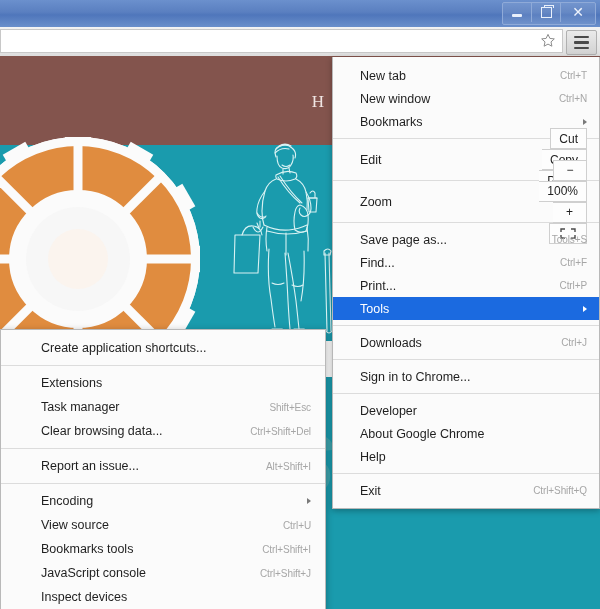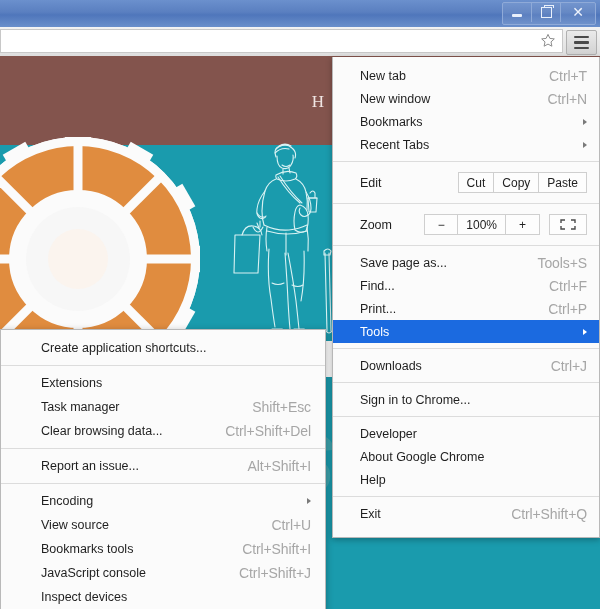--- a/index.html
+++ b/index.html
@@ -189,39 +189,39 @@
   
   #chrome-menu {
     position: absolute;
     left: 332px; top: 57px;
     width: 268px;
     background: #fbfbfb;
     border: 1px solid #b9b9b9;
     border-top: none;
     box-shadow: 0 2px 6px rgba(0,0,0,0.28);
     z-index: 60;
-    padding: 7px 0 12px 0;
+    padding: 7px 0 6px 0;
     box-sizing: border-box;
   }
   .mi {
     position: relative;
     display: flex;
     align-items: center;
     height: 23px;
     padding: 0 12px 0 27px;
     font-size: 12.5px;
     color: #1f1f1f;
     white-space: nowrap;
     box-sizing: border-box;
   }
   .mi .label { flex: 0 0 auto; }
   .mi .accel {
     margin-left: auto;
     color: #a6a6a6;
-    font-size: 14px;
+    font-size: 10px;
     letter-spacing: -0.1px;
   }
   .mi .arrow {
     margin-left: auto;
     width: 0; height: 0;
     border-left: 4px solid #7a7a7a;
     border-top: 3.5px solid transparent;
     border-bottom: 3.5px solid transparent;
   }
   .mi.highlighted {
@@ -235,20 +235,21 @@
     margin: 5px 0 5px 0;
   }
   
   .mi-edit, .mi-zoom {
     height: 31px;
   }
   .btn-group {
     margin-left: auto;
     display: flex;
     align-items: flex-end;
+    flex-direction: column;
   }
   .mini-btn {
     height: 21px;
     min-width: 34px;
     padding: 0 8px;
     display: flex;
     align-items: center;
     justify-content: center;
     background: #fdfdfd;
     border: 1px solid #cfcfcf;
@@ -446,24 +447,20 @@
         <span class="accel">Ctrl+T</span>
       </div>
       <div class="mi">
         <span class="label">New window</span>
         <span class="accel">Ctrl+N</span>
       </div>
       <div class="mi">
         <span class="label">Bookmarks</span>
         <span class="arrow"></span>
       </div>
-      <div class="mi">
-        <span class="label">Recent Tabs</span>
-        <span class="arrow"></span>
-      </div>
       <div class="sep"></div>
       <div class="mi mi-edit">
         <span class="label">Edit</span>
         <div class="btn-group">
           <div class="mini-btn">Cut</div>
           <div class="mini-btn">Copy</div>
           <div class="mini-btn">Paste</div>
         </div>
       </div>
       <div class="sep"></div>

